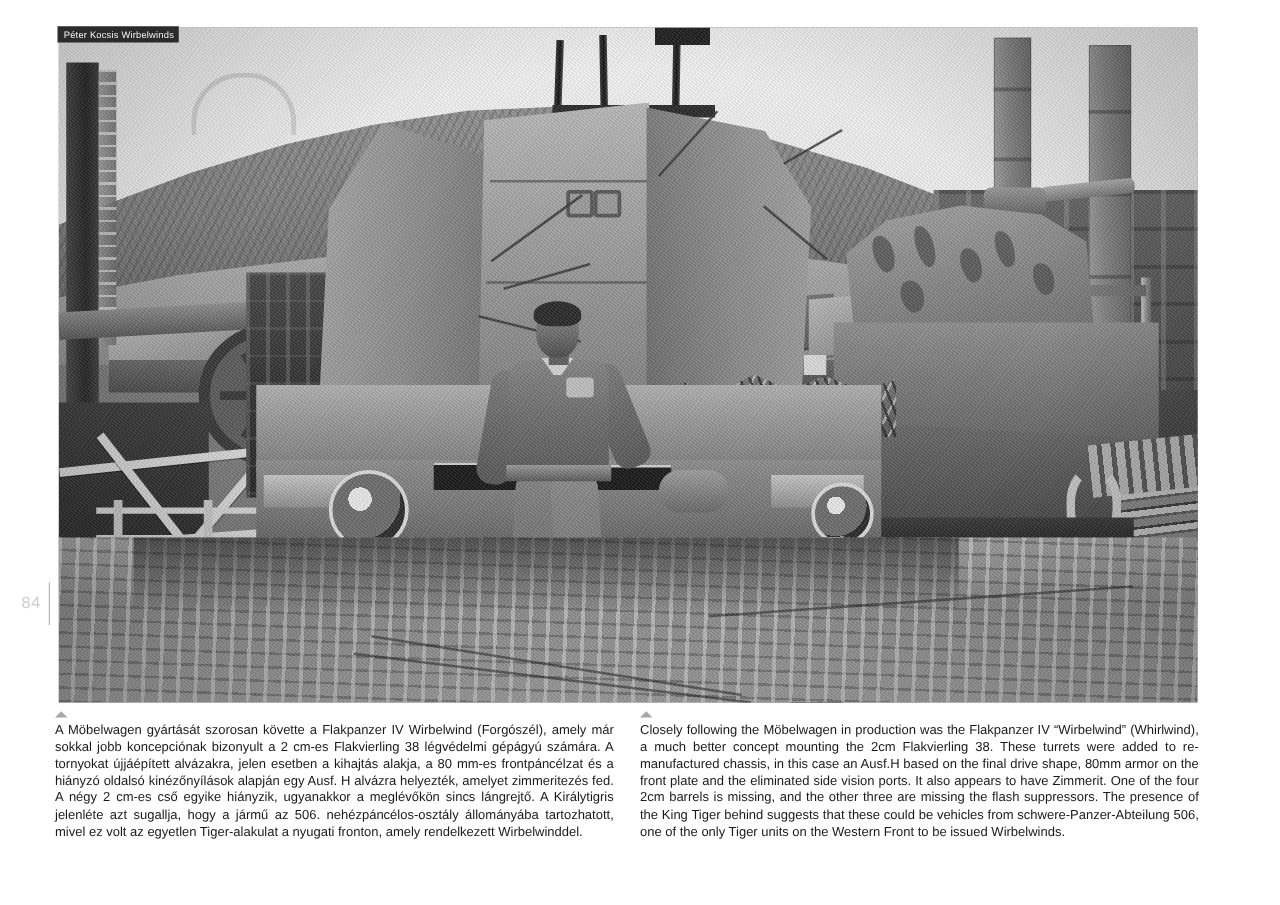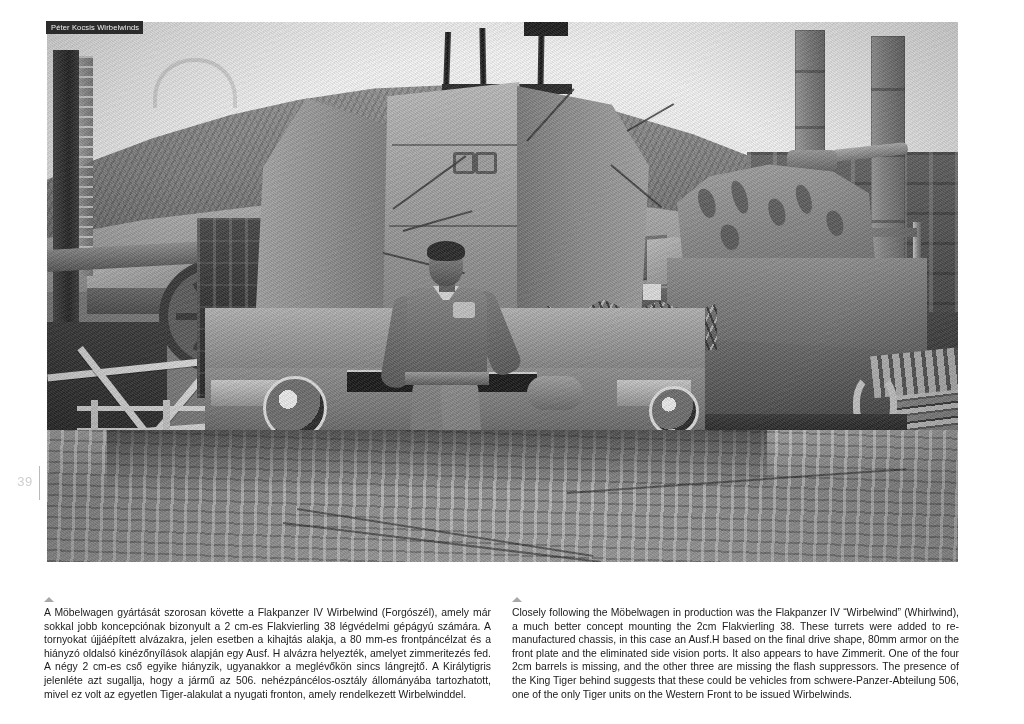--- a/index.html
+++ b/index.html
@@ -518,40 +518,39 @@
 
   
   .caption-col {
     position: absolute;
     top: 578px;
     width: 447px;
     font-size: 10.4px;
     line-height: 13.6px;
     color: #1a1a1a;
     text-align: justify;
-    margin-top: 28px;
   }
   #caption-hu { left: 44px; }
   #caption-en { left: 512px; }
   .caption-marker {
     position: absolute;
     top: -9px;
     left: 0;
     width: 0; height: 0;
     border-left: 5px solid transparent;
     border-right: 5px solid transparent;
     border-bottom: 5px solid #a8a8a8;
   }
   .caption-text { display: block; }
 </style>
 </head>
 <body>
 
 <div id="page-number-block">
-  <div id="page-number">39</div>
+  <div id="page-number">84</div>
   <div id="page-number-rule"></div>
 </div>
 
 <div id="photo">
 
   <div class="layer" id="sky"></div>
 
   <div class="layer" id="hill-far"></div>
   <div class="layer" id="hill-texture"></div>
   <div class="layer" id="hill-slope"></div>

